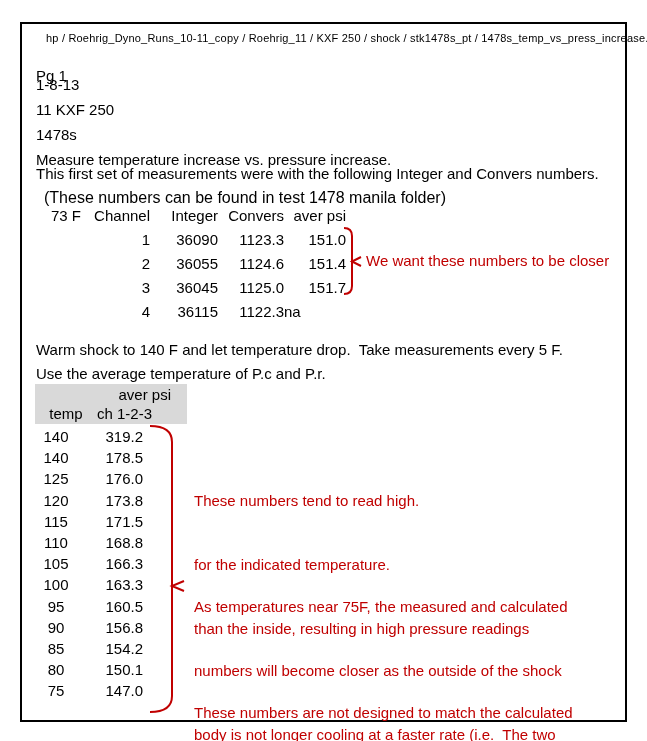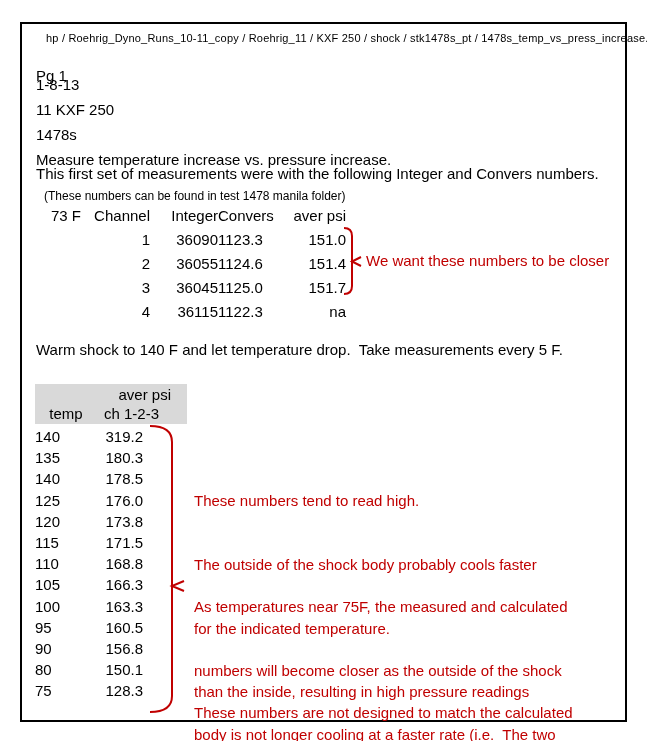--- a/index.html
+++ b/index.html
@@ -4,43 +4,43 @@
 <style>
   :root { --red:#C00000; --gray:#D9D9D9; }
   * { margin:0; padding:0; box-sizing:border-box; }
   html,body { width:647px; height:741px; background:#fff;
     font-family:"Liberation Sans", sans-serif; color:#000; }
   .page { position:absolute; left:20px; top:22px; width:607px; height:700px;
     border:2px solid #000; background:#fff; }
   .abs { position:absolute; white-space:pre; }
   .fs15 { font-size:15px; line-height:19px; }
   .path-line { font-size:11px; letter-spacing:.2px; }
-  .note { font-size:12px; }
+  .note { font-size:16px; }
   .red { color:var(--red); }
 
   
   .t1 { position:absolute; left:18px; top:180px; font-size:15px; }
   .t1-row { display:flex; height:24px; line-height:24px; }
   .t1 .c0 { width:46px; text-align:center; padding-left:6px; }
   .t1 .c1 { width:70px; text-align:right; padding-right:6px; }
   .t1 .c2 { width:62px; text-align:right; }
-  .t1 .c3 { width:66px; text-align:left; }
+  .t1 .c3 { width:66px; text-align:right; }
   .t1 .c4 { width:62px; text-align:right; }
-  .t1 .c4.center { text-align:right; padding-left:14px; }
+  .t1 .c4.center { text-align:left; }
 
   
   .t2-head { position:absolute; left:13px; top:360px; width:152px; height:40px;
     background:var(--gray); font-size:15px; }
   .t2-head .l1 { height:20px; line-height:22px; text-align:right; padding-right:16px; }
   .t2-head .l2 { height:20px; line-height:20px; display:flex; }
   .t2-head .l2 .temp { width:62px; text-align:center; }
-  .t2-head .l2 .ch { flex:1; text-align:right; padding-right:28px; }
+  .t2-head .l2 .ch { flex:1; padding-right:28px; }
   .t2-rows { position:absolute; left:13px; top:402px; font-size:15px; }
   .t2-row { display:flex; height:21.2px; line-height:21.2px; }
-  .t2-row .tc { width:42px; text-align:left; }
+  .t2-row .tc { width:42px; text-align:center; }
   .t2-row .pc { width:70px; text-align:right; padding-right:4px; }
 
   .ann { position:absolute; left:172px; font-size:15px; line-height:21.2px;
     color:var(--red); white-space:pre; }
   .bracket { position:absolute; }
   .bracket path { stroke:var(--red); stroke-width:2; fill:none; }
 </style>
 </head>
 <body>
 
@@ -95,37 +95,34 @@
     </div>
   </div>
 
   <svg class="bracket" style="left:322px; top:202px;" width="40" height="72" viewBox="0 0 40 72">
     <path d="M0,2 Q8,2 8,10 L8,60 Q8,68 0,68"></path>
     <path d="M17,31 L8,35.5 L17,40"></path>
   </svg>
   <div class="abs fs15 red" style="left:344px; top:227px;">We want these numbers to be closer</div>
 
   <div class="abs fs15" style="left:14px; top:316px;">Warm shock to 140 F and let temperature drop.  Take measurements every 5 F.</div>
+  <div class="abs fs15" style="left:14px; top:340px;">Use the average temperature of P.c and P.r.</div>
 
   <div class="t2-head">
     <div class="l1">aver psi</div>
     <div class="l2">
       <span class="temp">temp</span>
       <span class="ch">ch 1-2-3</span>
     </div>
   </div>
 
   <div class="t2-rows">
     <div class="t2-row">
         <span class="tc">140</span>
         <span class="pc">319.2</span>
-      </div>
-    <div class="t2-row">
-        <span class="tc">135</span>
-        <span class="pc">180.3</span>
       </div>
     <div class="t2-row">
         <span class="tc">140</span>
         <span class="pc">178.5</span>
       </div>
     <div class="t2-row">
         <span class="tc">125</span>
         <span class="pc">176.0</span>
       </div>
     <div class="t2-row">
@@ -150,37 +147,40 @@
       </div>
     <div class="t2-row">
         <span class="tc">95</span>
         <span class="pc">160.5</span>
       </div>
     <div class="t2-row">
         <span class="tc">90</span>
         <span class="pc">156.8</span>
       </div>
     <div class="t2-row">
+        <span class="tc">85</span>
+        <span class="pc">154.2</span>
+      </div>
+    <div class="t2-row">
         <span class="tc">80</span>
         <span class="pc">150.1</span>
       </div>
     <div class="t2-row">
         <span class="tc">75</span>
-        <span class="pc">128.3</span>
+        <span class="pc">147.0</span>
       </div>
   </div>
 
   <svg class="bracket" style="left:126px; top:398px;" width="44" height="298" viewBox="0 0 44 298">
     <path d="M2,4 Q24,4 24,20 L24,274 Q24,290 2,290"></path>
     <path d="M36,159 L24,164 L36,169"></path>
   </svg>
 
   <div class="ann" style="top:424px;">
     <div>These numbers tend to read high.</div>
-    <div>The outside of the shock body probably cools faster</div>
     <div>for the indicated temperature.</div>
     <div>than the inside, resulting in high pressure readings</div>
   </div>
   <div class="ann" style="top:530px;">
     <div>As temperatures near 75F, the measured and calculated</div>
     <div>numbers will become closer as the outside of the shock</div>
     <div>body is not longer cooling at a faster rate (i.e.  The two</div>
     
   </div>
   <div class="ann" style="top:636px;">

